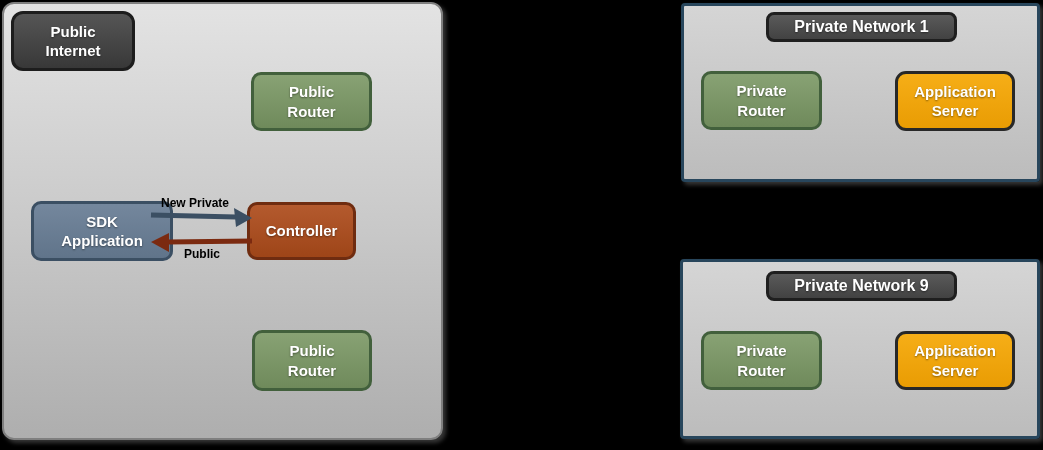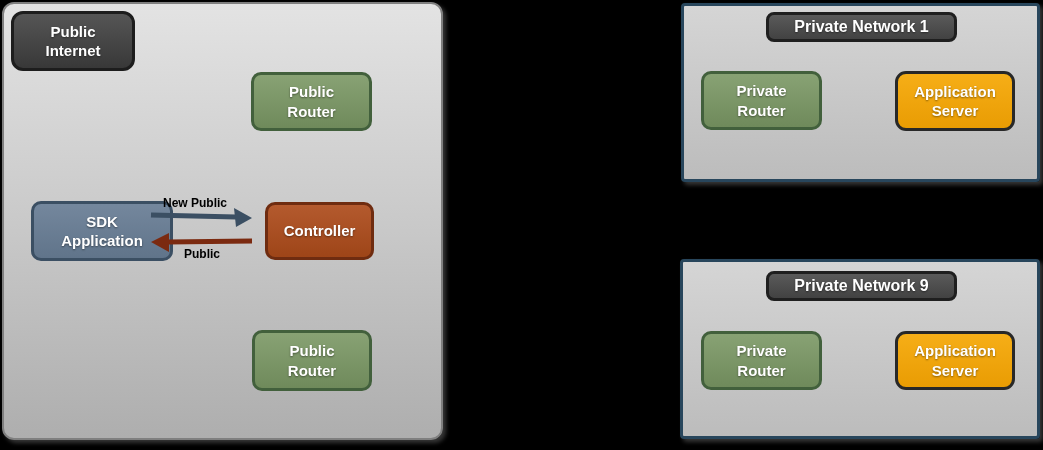--- a/index.html
+++ b/index.html
@@ -72,21 +72,21 @@
   .orange {
     background: linear-gradient(180deg, #f6ae17, #e99c03);
     border: 3px solid #282828;
     border-radius: 11px;
   }
 
   
   #public-internet     { left: 7px;   top: 7px;   width: 124px; height: 60px; border-radius: 12px; }
   #public-router-top   { left: 247px; top: 68px;  width: 121px; height: 59px; }
   #sdk-app             { left: 27px;  top: 197px; width: 142px; height: 60px; }
-  #controller          { left: 261px; top: 198px; width: 109px; height: 58px; }
+  #controller          { left: 243px; top: 198px; width: 109px; height: 58px; }
   #public-router-bottom{ left: 248px; top: 326px; width: 120px; height: 61px; }
 
   
   #pn1-title  { left: 82px;  top: 6px;  width: 191px; height: 30px; }
   #pn1-router { left: 17px;  top: 65px; width: 121px; height: 59px; }
   #pn1-server { left: 211px; top: 65px; width: 120px; height: 60px; }
 
   
   #pn2-title  { left: 83px;  top: 9px;  width: 191px; height: 30px; }
   #pn2-router { left: 18px;  top: 69px; width: 121px; height: 59px; }
@@ -139,21 +139,21 @@
       <g>
         <line x1="147" y1="211" x2="232" y2="213" stroke-width="5" stroke="#3b4f63"></line>
         <polygon points="230,204 248,214 232,223" fill="#3b4f63"></polygon>
       </g>
       <g>
         <line x1="164" y1="238" x2="248" y2="237" stroke-width="5" stroke="#7b2a10"></line>
         <polygon points="165,229 147,238 165,248" fill="#7b2a10"></polygon>
       </g>
     </svg>
 
-    <div class="arrow-label" id="label-new-session">New Public</div>
+    <div class="arrow-label" id="label-new-session">New Private</div>
     <div class="arrow-label" id="label-session">Public</div>
   </div>
 
   <div class="zone private-zone" id="pn1">
     <div class="node pn-title" id="pn1-title">
       <span>Private Network 1</span>
     </div>
     <div class="node green" id="pn1-router">
       <span>Private
 Router</span>

